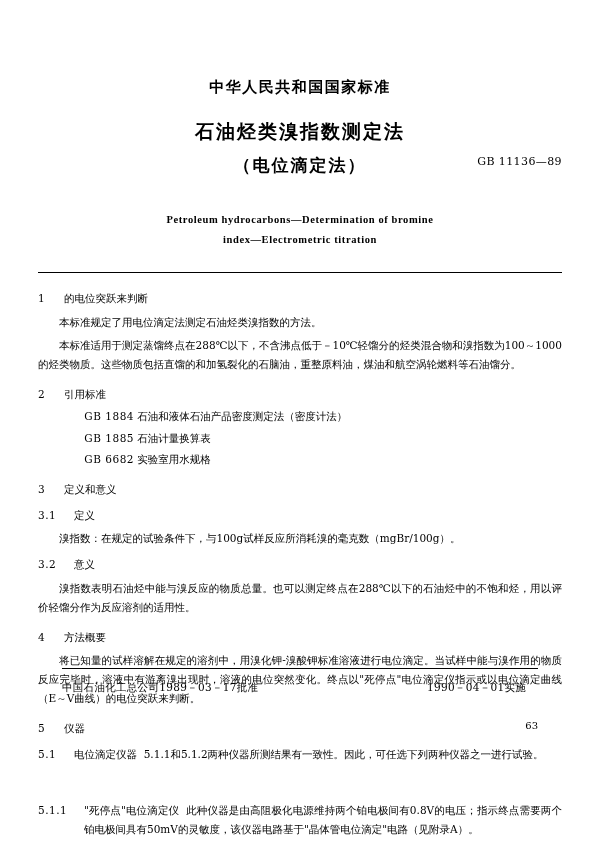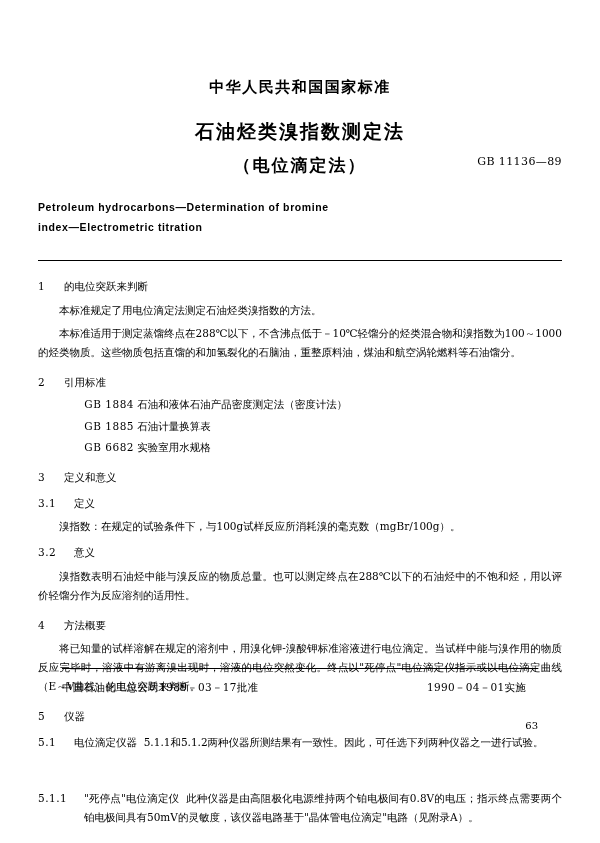--- a/index.html
+++ b/index.html
@@ -54,26 +54,26 @@
   }
   .std-code {
     position: absolute;
     right: 0;
     top: 36px;
     font-size: 11px;
     letter-spacing: 0.4px;
     font-family: "DejaVu Serif", "Liberation Serif", serif;
   }
   .en-title {
-    text-align: left;
+    text-align: center;
     font-size: 10.5px;
     letter-spacing: 0.6px;
-    margin-top: 21px;
+    margin-top: 33px;
     line-height: 1.9;
-    font-family: Liberation Sans, sans-serif;
+    font-family: Liberation Serif, serif;
     font-weight: bold;
   }
   .rule {
     border: none;
     border-top: 1.6px solid #000;
     margin: 22px 0 0 0;
   }
 
   
   .content {

